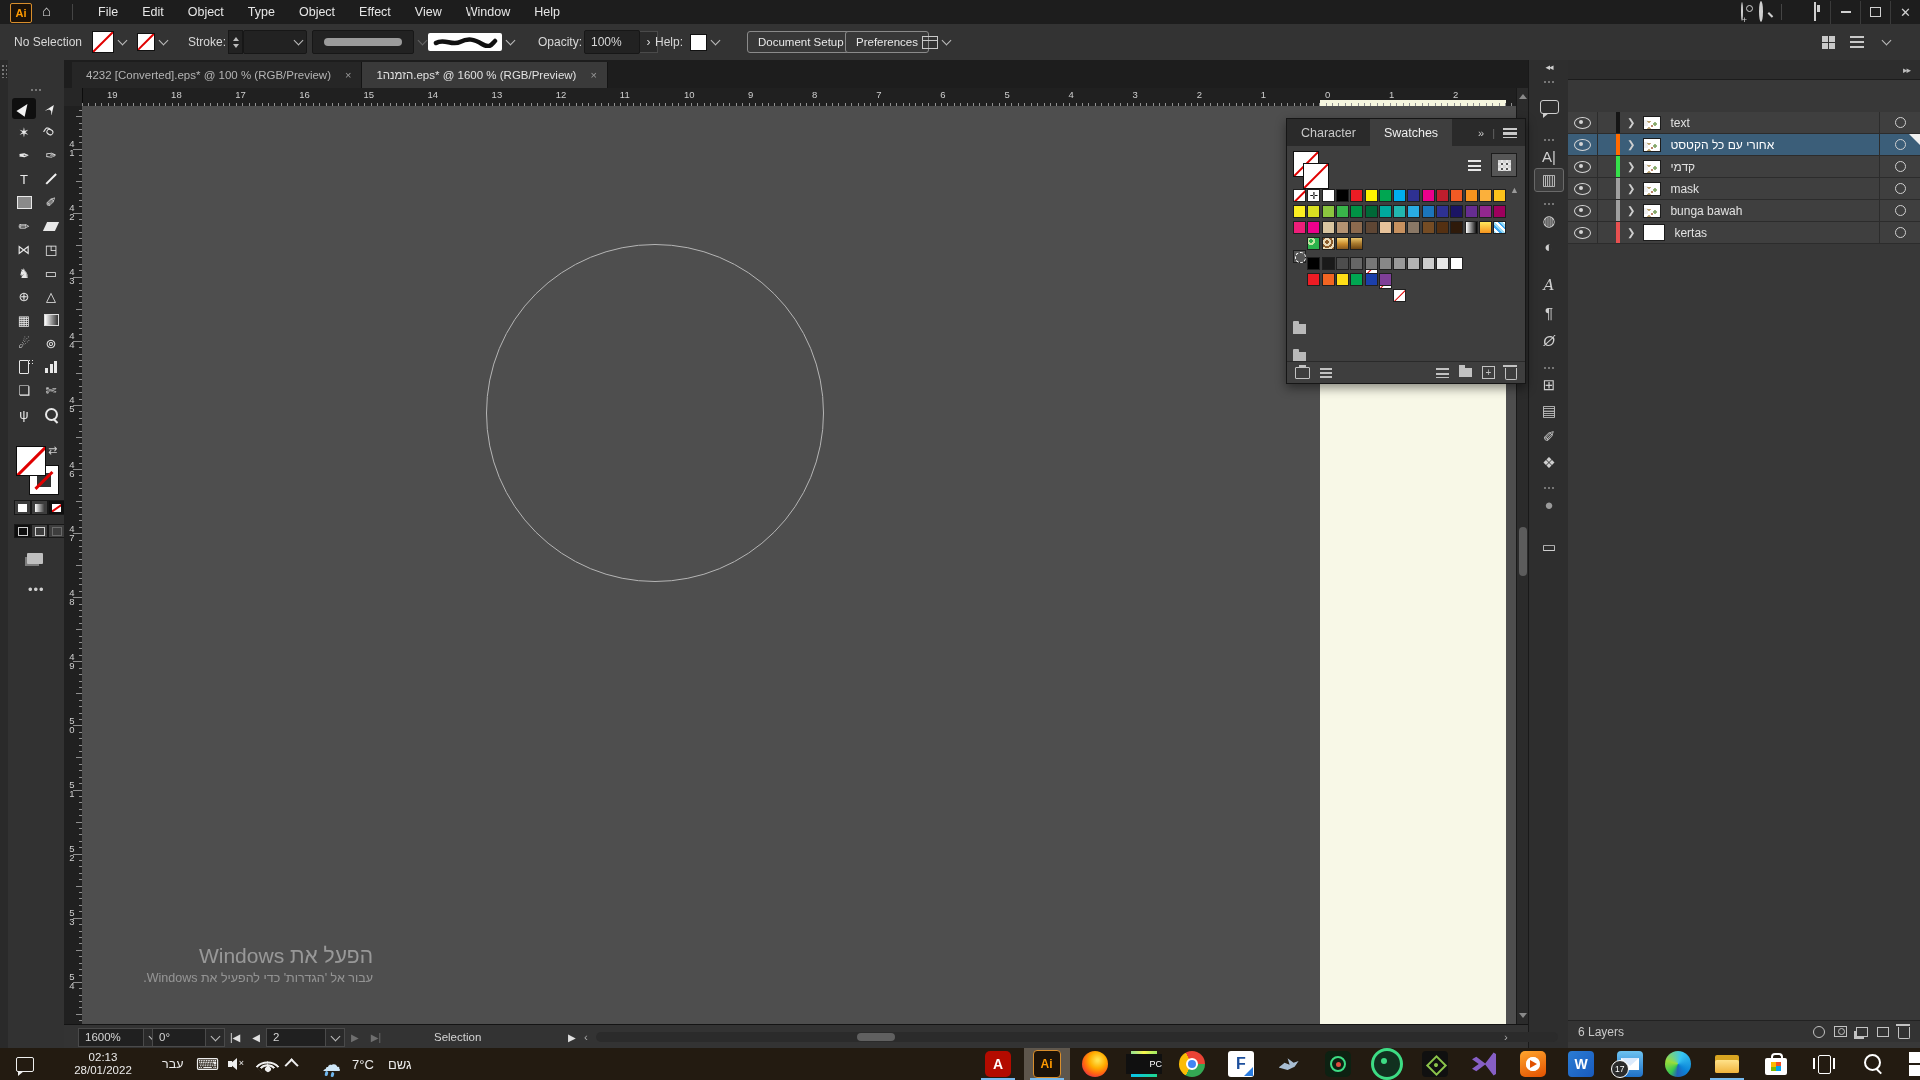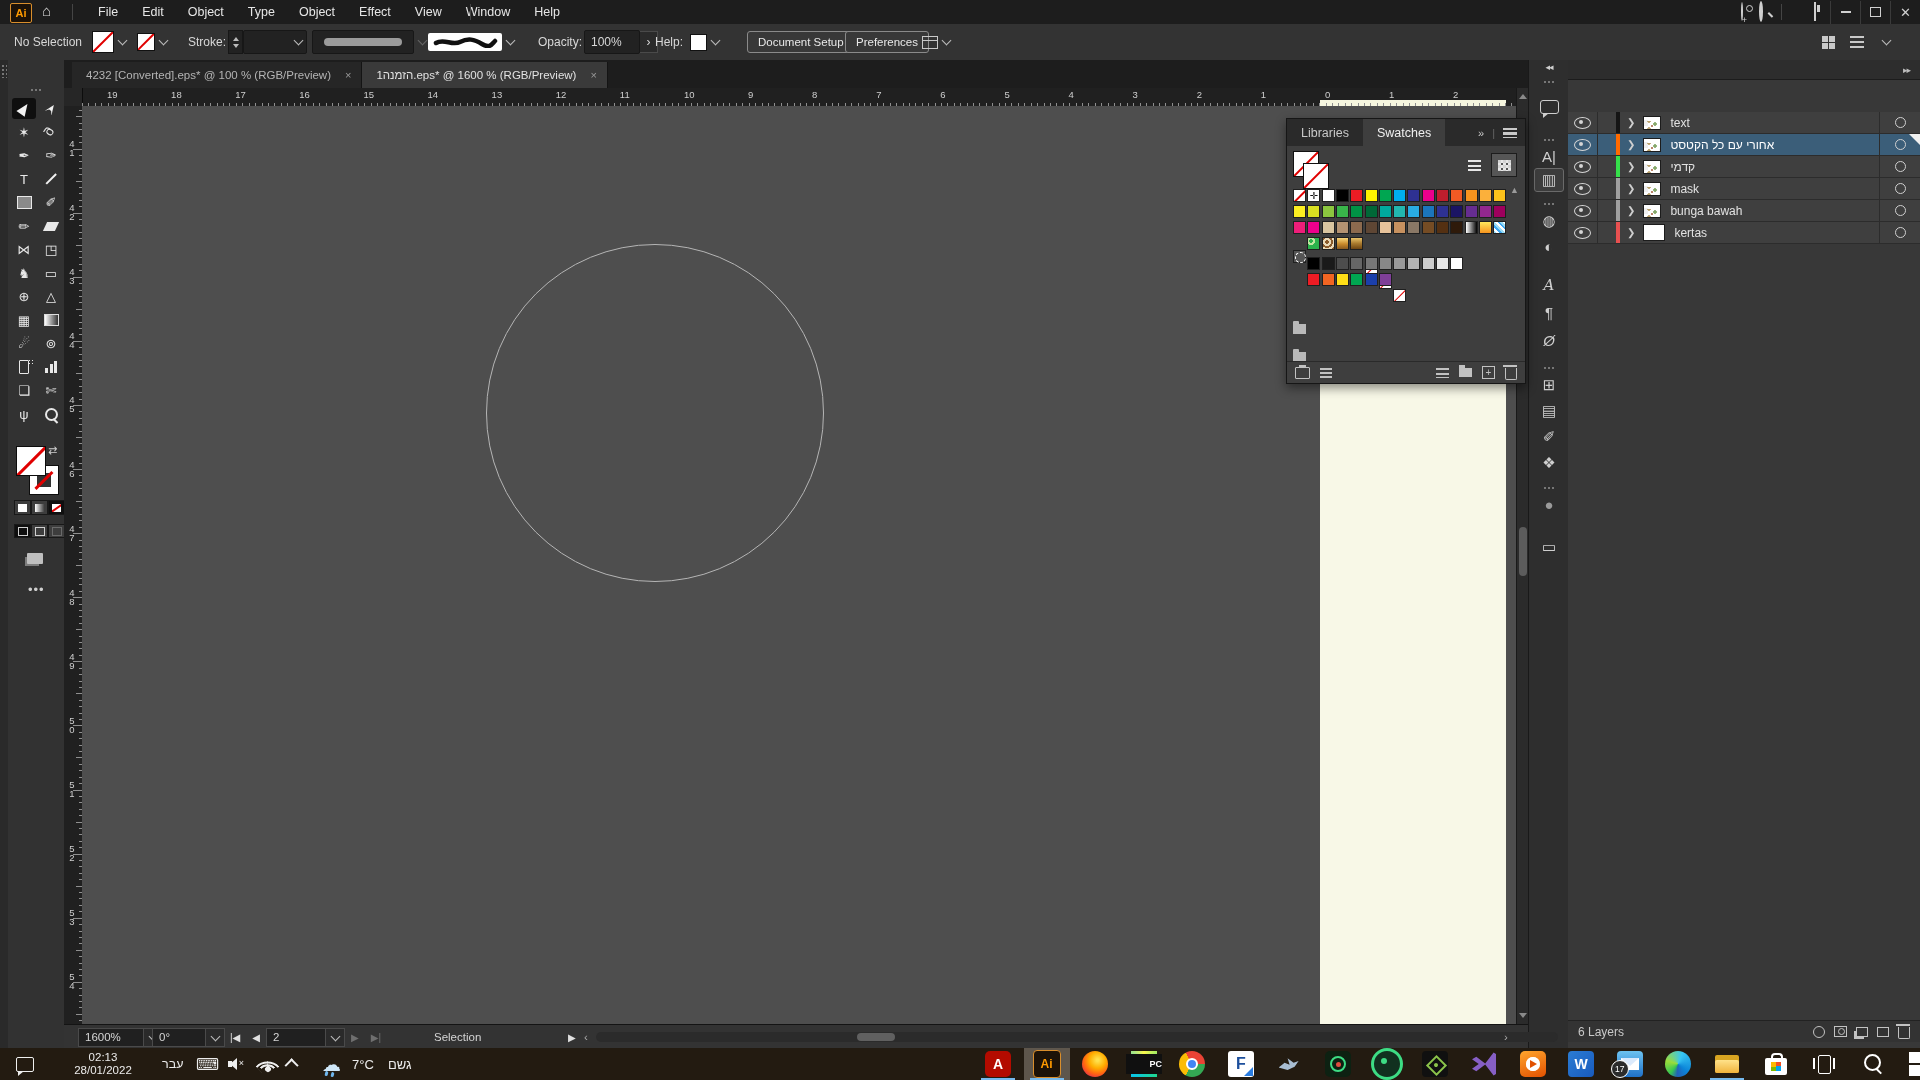--- a/index.html
+++ b/index.html
@@ -221,21 +221,21 @@
   .chevup{width:8px;height:8px;border-left:2px solid #efefef;border-top:2px solid #efefef;transform:rotate(45deg) translateY(2px);}
   .cloud{position:relative;font-size:19px;color:#cfe7f8;line-height:1;}
   .cloud i{position:absolute;left:3px;bottom:-2px;width:2.5px;height:5px;background:#6fb6ec;border-radius:2px;transform:rotate(15deg);}
   .cloud em{position:absolute;left:9px;bottom:-3px;width:2.5px;height:5px;background:#6fb6ec;border-radius:2px;transform:rotate(15deg);}
   
   .appic{width:26px;height:26px;position:relative;display:flex;align-items:center;justify-content:center;}
   .ic-acrobat{background:#b30b00;border-radius:5px;color:#fff;font-weight:bold;font-size:14px;}
   .ic-illustrator{background:#1c1208;border:1px solid #d98e2c;border-radius:4px;color:#ff9a00;font-weight:bold;font-size:12px;}
   .ic-firefox{border-radius:50%;background:radial-gradient(circle at 60% 35%,#ffe14d 5%,#ffae00 35%,#ff6611 60%,#e22850 85%);}
   .ic-pycharm{background:conic-gradient(#fcf84a,#21d789,#07c3f2,#fcf84a);display:flex;align-items:center;justify-content:center;}
-  .ic-pycharm i{width:40px;height:20px;background:#101010;color:#fff;font-style:normal;font-weight:bold;font-size:9px;display:flex;align-items:center;justify-content:center;padding-left:24px;}
+  .ic-pycharm i{width:40px;height:20px;background:#101010;color:#fff;font-style:normal;font-weight:normal;font-size:9px;display:flex;align-items:center;justify-content:center;padding-left:24px;}
   .ic-chrome{border-radius:50%;background:conic-gradient(from -30deg,#ea4335 0 120deg,#34a853 0 240deg,#fbbc05 0 360deg);position:relative;}
   .ic-chrome::after{content:"";position:absolute;left:7px;top:7px;width:12px;height:12px;border-radius:50%;background:#4285f4;border:2.5px solid #fff;box-sizing:border-box;}
   .ic-f{background:#fff;border-radius:3px;color:#1d4f9c;font-weight:bold;font-size:16px;position:relative;}
   .ic-f::after{content:"";position:absolute;right:1px;bottom:1px;width:0;height:0;border-bottom:9px solid #2a7de1;border-left:9px solid transparent;}
   .ic-bluej{position:relative;}
   .ic-bluej::before{content:"";position:absolute;left:2px;top:6px;width:20px;height:13px;background:#a8bdd2;clip-path:polygon(0 80%,30% 45%,55% 60%,45% 10%,75% 45%,100% 30%,80% 75%,45% 100%);}
   .ic-androidtarget{background:#0d2112;border-radius:5px;position:relative;}
   .ic-androidtarget::before{content:"";position:absolute;left:5px;top:5px;width:12px;height:12px;border:2px solid #3ddc84;border-radius:50%;}
   .ic-androidtarget::after{content:"";position:absolute;left:10.5px;top:10.5px;width:5px;height:5px;background:#e04b3f;border-radius:50%;}
   .ic-androidstudio{border-radius:50%;border:3px solid #3ddc84;background:#11301f;position:relative;}
@@ -934,31 +934,35 @@
 2</span>
       <span class="vlabel" style="top: 802.2px;">5
 3</span>
       <span class="vlabel" style="top: 866.3px;">5
 4</span>
     </div>
 
   <div id="canvas" class="abs">
     <div id="artboard" style="left:1238px;top:277px;width:186px;height:641px"></div>
     <div id="circle" style="left:404px;top:138px;width:336px;height:336px"></div>
+    <div id="watermark" style="left:6px;top:838px;width:285px">
+      <div id="wm1">הפעל את Windows</div>
+      <div id="wm2">עבור אל 'הגדרות' כדי להפעיל את Windows.</div>
+    </div>
   </div>
 
   <div id="vscroll" class="abs">
     <span class="scr-arr" style="top:6px;border-bottom:5px solid #8a8a8a"></span>
     <span id="vthumb" style="top:439px;height:49px"></span>
     <span class="scr-arr" style="bottom:6px;border-top:5px solid #8a8a8a"></span>
   </div>
 
   <div id="swpanel" class="abs">
     <div id="swtabs">
-      <span class="ptab">Libraries</span>
+      <span class="ptab">Character</span>
       <span class="ptab on">Swatches</span>
       <span class="right">
           <span>»</span>
           <span style="color:#666">|</span>
           <span class="hamb"></span>
         </span>
     </div>
     <div class="abs" style="left:6px;top:32px">
         <span class="swatch-slash" style="display:block;width:24px;height:24px"></span>
       </div>

